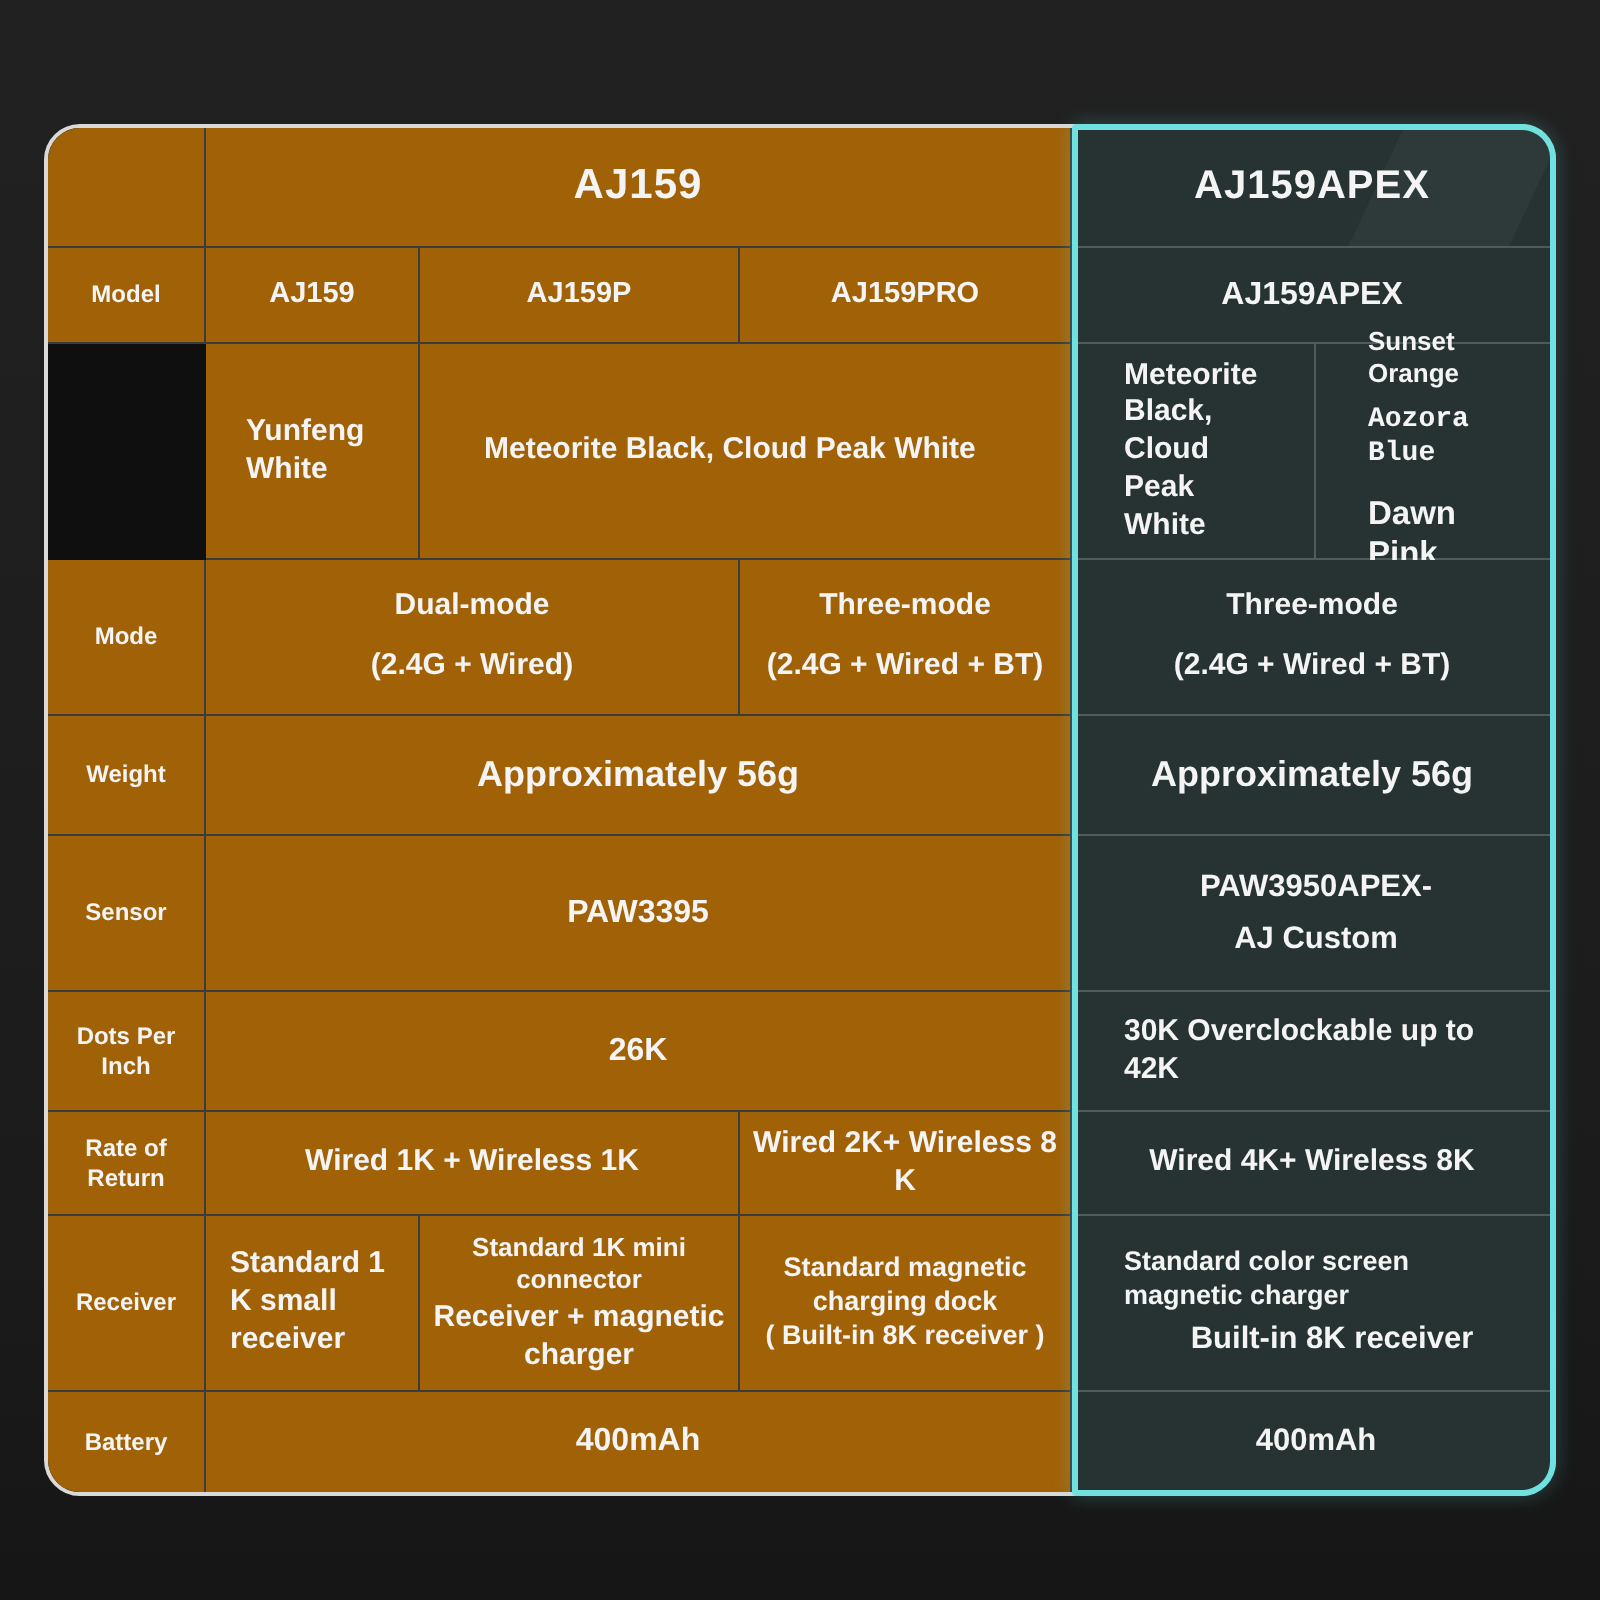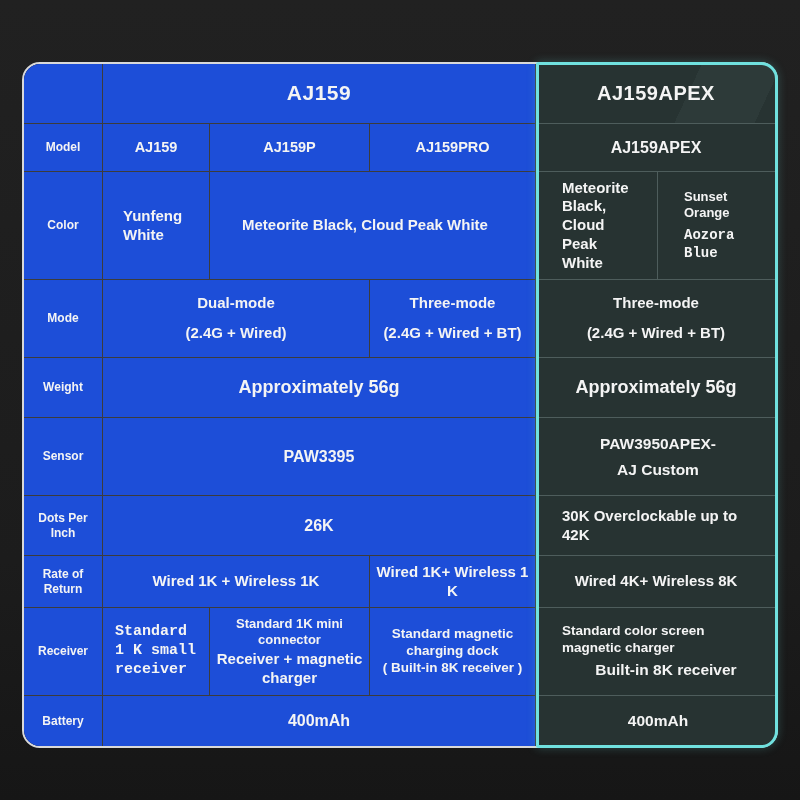--- a/index.html
+++ b/index.html
@@ -23,21 +23,21 @@
     grid-template-columns:79px 107px 160px 166px 122px 118px;
     grid-template-rows:60px 48px 108px 78px 60px 78px 60px 52px 88px 50px;
   }
   .c{
     box-sizing:border-box;
     display:flex;flex-direction:column;
     align-items:center;justify-content:center;
     text-align:center;
     border-right:1px solid #3c3c3c;
     border-bottom:1px solid #3c3c3c;
-    background:#1d4ed8;
+    background:#a16207;
     font-weight:bold;
     line-height:1.25;
     padding:4px 6px;
   }
   .apx{
     background:#273332;
     border-right:none;
     border-bottom:1px solid #4e5d5c;
   }
   .no-b{border-bottom:none;}
@@ -51,21 +51,21 @@
   .fs-ahead{font-size:20px;letter-spacing:.5px;}
   .fs-model{font-size:14.5px;}
   .fs-15{font-size:15px;}
   .fs-16{font-size:16px;}
   .fs-weight{font-size:18px;}
   .fs-13{font-size:13px;}
   .fs-135{font-size:13.5px;}
   .fs-155{font-size:15.5px;padding-left:10px;}
   .pad20{padding-left:20px;}
   .pad32{padding-left:32px;padding-right:14px;}
-  .pad12{padding-left:12px;padding-right:6px;font-family:Liberation Mono, monospace;}
+  .pad12{padding-left:12px;padding-right:6px;}
   .pad26{padding-left:26px;padding-right:16px;}
   .sub{margin-top:11px;}
   .gap6{margin-top:6px;font-family:Liberation Mono, monospace;}
   .gap10{margin-top:10px;}
   .sensor-l2{margin-top:7px;}
   .rcv2{margin-top:2px;}
   .apx-rcv2{margin-top:3px;align-self:center;text-align:center;}
   .apex-overlay{
     position:absolute;top:-2px;bottom:-2px;left:512px;right:-2px;
     border:3px solid #70e1df;
@@ -89,27 +89,27 @@
     <div class="c apx apx-head fs-ahead apx-top" style="grid-column:5/7;grid-row:1">
       <div>AJ159APEX</div>
     </div>
 
     <div class="c fs-label" style="grid-column:1/2;grid-row:2">Model</div>
     <div class="c fs-model" style="grid-column:2/3;grid-row:2">AJ159</div>
     <div class="c fs-model" style="grid-column:3/4;grid-row:2">AJ159P</div>
     <div class="c fs-model" style="grid-column:4/5;grid-row:2">AJ159PRO</div>
     <div class="c apx fs-16" style="grid-column:5/7;grid-row:2">AJ159APEX</div>
 
-    <div class="c fs-label" style="grid-column:1/2;grid-row:3">Color</div>
     <div class="c fs-15 left pad20" style="grid-column:2/3;grid-row:3">Yunfeng White</div>
     <div class="c fs-15 left pad32" style="grid-column:3/5;grid-row:3">Meteorite Black, Cloud Peak White</div>
     <div class="c apx fs-15 left pad26" style="grid-column:5/6;grid-row:3;border-right:1px solid #4e5d5c">Meteorite Black, Cloud Peak White</div>
     <div class="c apx left pad26" style="grid-column:6/7;grid-row:3">
       <div class="fs-13">Sunset Orange</div>
       <div class="gap6" style="font-size:14px">Aozora Blue</div>
+      <div class="gap10" style="font-size:16.5px">Dawn Pink</div>
     </div>
 
     <div class="c fs-label" style="grid-column:1/2;grid-row:4">Mode</div>
     <div class="c fs-15" style="grid-column:2/4;grid-row:4">
       <div>Dual-mode</div>
       <div class="sub">(2.4G + Wired)</div>
     </div>
     <div class="c fs-15" style="grid-column:4/5;grid-row:4">
       <div>Three-mode</div>
       <div class="sub">(2.4G + Wired + BT)</div>
@@ -129,21 +129,21 @@
       <div>PAW3950APEX-</div>
       <div class="sensor-l2">AJ Custom</div>
     </div>
 
     <div class="c fs-label" style="grid-column:1/2;grid-row:7">Dots Per Inch</div>
     <div class="c fs-16" style="grid-column:2/5;grid-row:7">26K</div>
     <div class="c apx fs-15 left pad26" style="grid-column:5/7;grid-row:7">30K Overclockable up to 42K</div>
 
     <div class="c fs-label" style="grid-column:1/2;grid-row:8">Rate of Return</div>
     <div class="c fs-15" style="grid-column:2/4;grid-row:8">Wired 1K + Wireless 1K</div>
-    <div class="c fs-15" style="grid-column:4/5;grid-row:8">Wired 1K+ Wireless 1 K</div>
+    <div class="c fs-15" style="grid-column:4/5;grid-row:8">Wired 2K+ Wireless 8 K</div>
     <div class="c apx fs-15" style="grid-column:5/7;grid-row:8">Wired 4K+ Wireless 8K</div>
 
     <div class="c fs-label" style="grid-column:1/2;grid-row:9">Receiver</div>
     <div class="c fs-15 left pad12" style="grid-column:2/3;grid-row:9">Standard 1 K small receiver</div>
     <div class="c" style="grid-column:3/4;grid-row:9">
       <div class="fs-13">Standard 1K mini connector</div>
       <div class="fs-15 rcv2">Receiver + magnetic charger</div>
     </div>
     <div class="c fs-135" style="grid-column:4/5;grid-row:9">
       <div>Standard magnetic charging dock</div>

